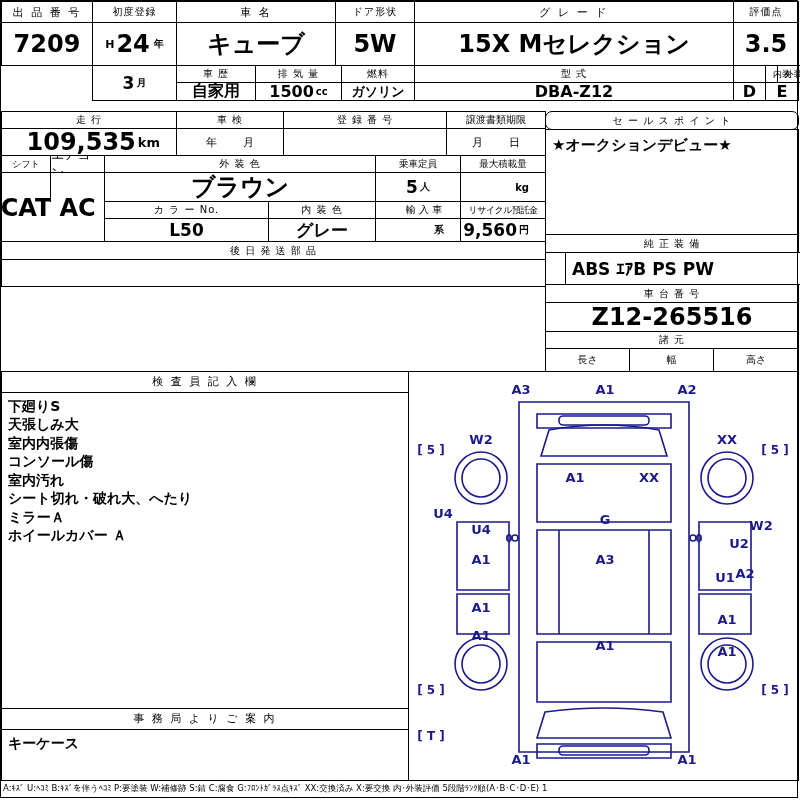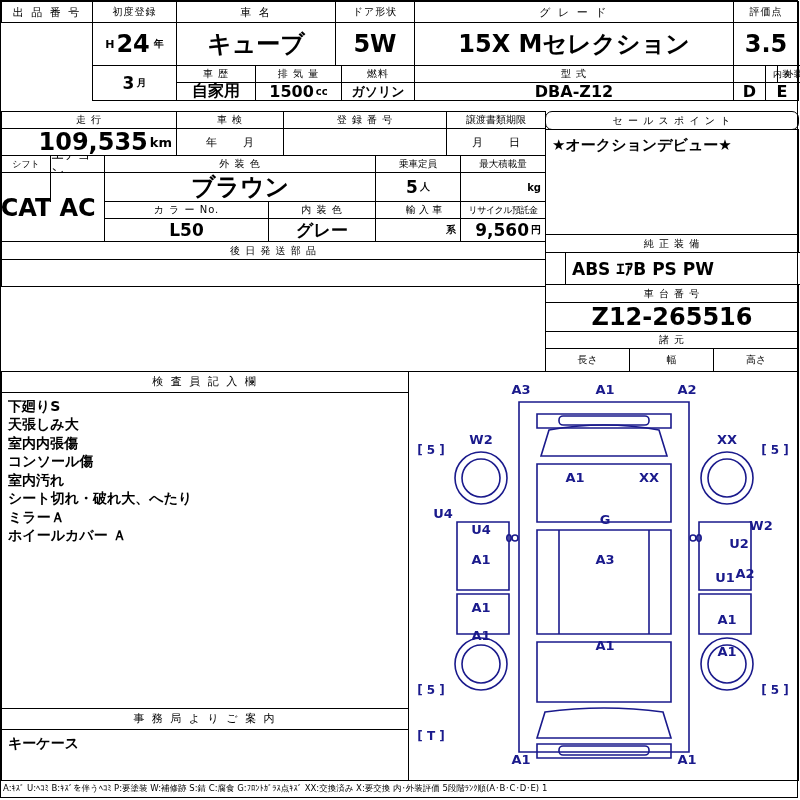--- a/index.html
+++ b/index.html
@@ -15,39 +15,42 @@
   }
   .cell{position:absolute;box-sizing:border-box;border:1px solid #000;
     display:flex;align-items:center;justify-content:center;overflow:hidden;}
   .nb{border:none;}
   .lbl{font-size:11px;letter-spacing:2px;}
   .lbl-sm{font-size:10px;letter-spacing:1px;}
   .val-lg{font-size:24px;font-weight:bold;}
   .val-md{font-size:17px;font-weight:bold;}
   .val-sm{font-size:13px;font-weight:bold;}
   .left{justify-content:flex-start;padding-left:6px;}
-  .right{justify-content:flex-end;padding-right:4px;text-align:center;}
+  .right{justify-content:flex-end;padding-right:16px;text-align:center;}
   .unit{font-size:10px;font-weight:bold;margin-left:2px;letter-spacing:0;}
   .sup{font-size:11px;font-weight:bold;vertical-align:top;}
   .listbox{position:absolute;box-sizing:border-box;border:1px solid #000;overflow:hidden;}
   .listhdr{font-size:11px;letter-spacing:2px;text-align:center;border-bottom:1px solid #000;
     height:20px;line-height:20px;}
   .listbody{padding:4px 6px;font-size:14px;font-weight:bold;line-height:1.32;}
   .listbody div{white-space:nowrap;}
   .footer{position:absolute;left:2px;top:782px;width:794px;font-size:8.5px;letter-spacing:0;white-space:nowrap;}
   .diag{position:absolute;box-sizing:border-box;border:1px solid #000;}
   svg{display:block;}
 </style>
 </head>
 <body>
 
 <div class="sheet">
 
   <div class="cell" style="left:0;top:0;width:92px;height:22px;">
     <span class="lbl">出 品 番 号</span>
+  </div>
+  <div class="cell" style="left:0;top:21px;width:92px;height:44px;">
+    <span class="val-lg">7209</span>
   </div>
 
   <div class="cell" style="left:91px;top:0;width:85px;height:22px;">
     <span class="lbl-sm">初度登録</span>
   </div>
   <div class="cell" style="left:91px;top:21px;width:85px;height:44px;">
     <span class="sup">H</span>
     <span class="val-lg" style="margin:0 2px;">24</span>
     <span class="unit">年</span>
   </div>

